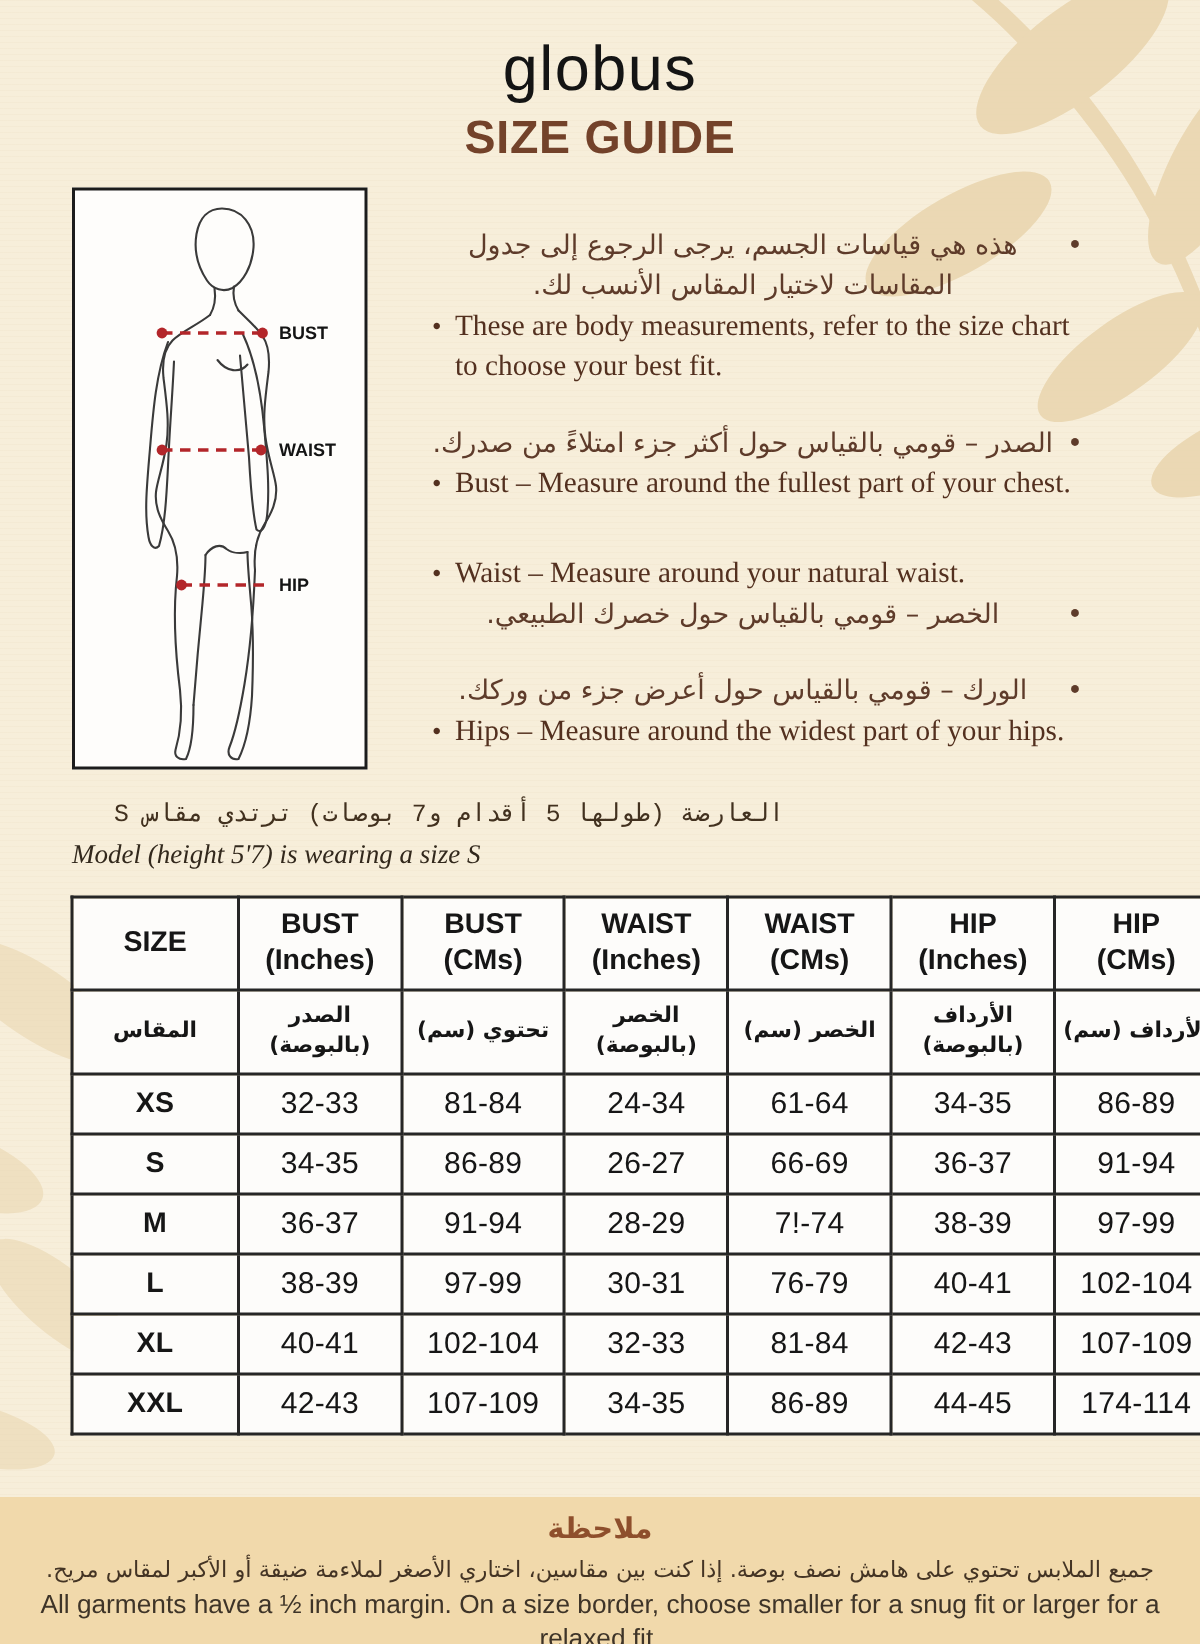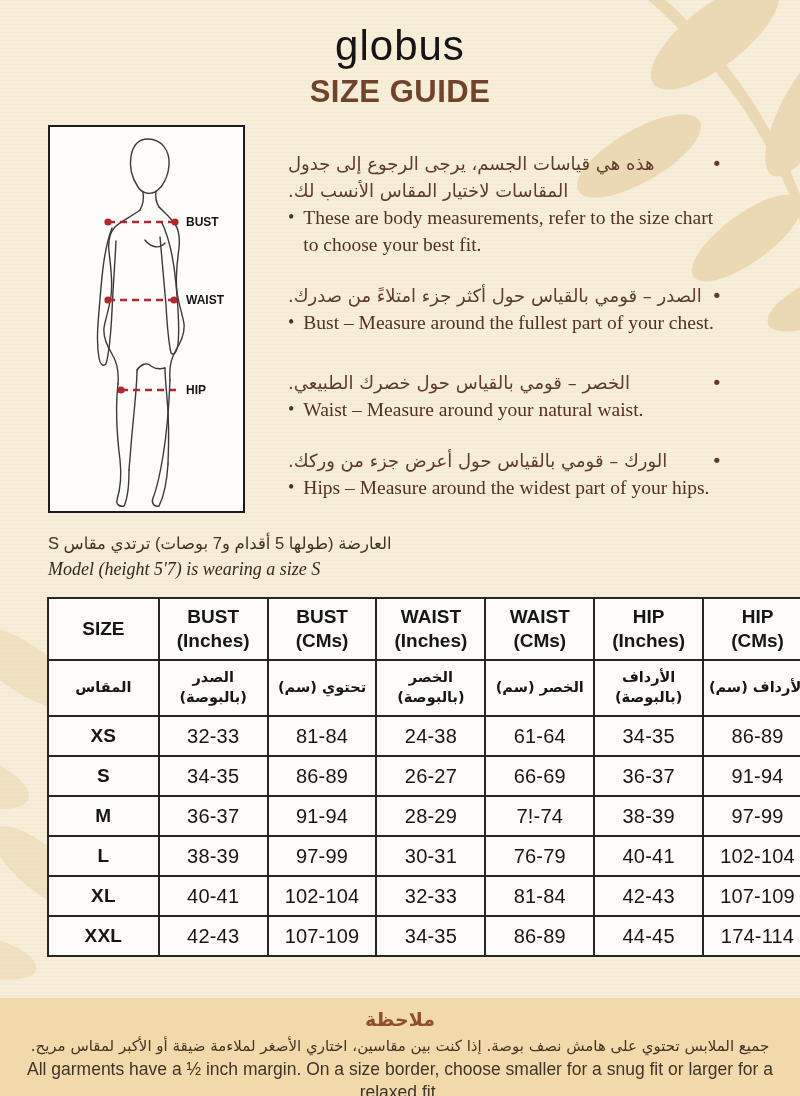--- a/index.html
+++ b/index.html
@@ -24,35 +24,35 @@
     font-size:31px; font-weight:700; letter-spacing:0.5px; color:#73422a; }
 
   
   .diagram-box { position:absolute; left:48px; top:125px; width:197px; height:388px;
     background:#fefdfb; border:2px solid #1c1c1c; }
 
   
   .instructions { position:absolute; left:288px; top:150px; width:434px; }
   .li { display:flex; gap:9px; }
   .li .txt { flex:1; }
-  .li-ar { direction:rtl; text-align:left; font-family:"DejaVu Sans", sans-serif;
+  .li-ar { direction:rtl; text-align:center; font-family:"DejaVu Sans", sans-serif;
     font-size:18px; line-height:27px; color:#5e3b2a; }
   .li-ar::before { content:"•"; color:#5e3b2a; font-size:18px; line-height:27px; }
   .li-en { direction:ltr; text-align:left; font-family:"Liberation Serif", serif;
     font-size:19.5px; line-height:27px; color:#53301f; }
   .li-en::before { content:"•"; color:#53301f; font-size:18px; line-height:27px; }
   .group { margin-bottom:24px; }
   .g2 { margin-top:24px; }
   .g3 { margin-top:33px; }
   .g4 { }
 
   
   .model-info { position:absolute; left:48px; top:530px; }
-  .model-ar { direction:rtl; text-align:left; font-family:Liberation Sans, sans-serif;
-    font-size:16.5px; line-height:26px; color:#42311f; width:fit-content; }
+  .model-ar { direction:rtl; text-align:left; font-family:Liberation Mono, monospace;
+    font-size:16.5px; line-height:26px; color:#42311f; width:fit-content;margin-left:28px; }
   .model-en { font-family:"Liberation Serif", serif; font-size:18px; line-height:26px; color:#32281c;font-style:italic; }
 
   
   .size-table { position:absolute; left:47px; top:597px; width:766px;
     border-collapse:collapse; table-layout:fixed; }
   .size-table th, .size-table td {
     border:2px solid #262626; background:#fdfcfa; text-align:center; vertical-align:middle;
     color:#161616; overflow:hidden; }
   .size-table col.c0 { width:14.5%; }
   .hdr-en th { height:62px; font-size:19px; font-weight:700; line-height:1.28;
@@ -158,25 +158,25 @@
     </div>
     <div class="group g2">
       <div class="li li-ar">
           <span class="txt">الصدر – قومي بالقياس حول أكثر جزء امتلاءً من صدرك.</span>
         </div>
       <div class="li li-en">
           <span class="txt">Bust – Measure around the fullest part of your chest.</span>
         </div>
     </div>
     <div class="group g3">
+      <div class="li li-en">
+          <span class="txt">Waist – Measure around your natural waist.</span>
+        </div>
       <div class="li li-ar">
           <span class="txt">الخصر – قومي بالقياس حول خصرك الطبيعي.</span>
-        </div>
-      <div class="li li-en">
-          <span class="txt">Waist – Measure around your natural waist.</span>
         </div>
     </div>
     <div class="group g4">
       <div class="li li-ar">
           <span class="txt">الورك – قومي بالقياس حول أعرض جزء من وركك.</span>
         </div>
       <div class="li li-en">
           <span class="txt">Hips – Measure around the widest part of your hips.</span>
         </div>
     </div>
@@ -257,21 +257,21 @@
             <div>الأرداف (سم)</div>
             <div></div>
           </th>
       </tr>
     </thead>
     <tbody>
         <tr>
           <td class="size-col">XS</td>
           <td class="value-col">32-33</td>
           <td class="value-col">81-84</td>
-          <td class="value-col">24-38</td>
+          <td class="value-col">24-34</td>
           <td class="value-col">61-64</td>
           <td class="value-col">34-35</td>
           <td class="value-col">86-89</td>
         </tr>
         <tr>
           <td class="size-col">S</td>
           <td class="value-col">34-35</td>
           <td class="value-col">86-89</td>
           <td class="value-col">26-27</td>
           <td class="value-col">66-69</td>

